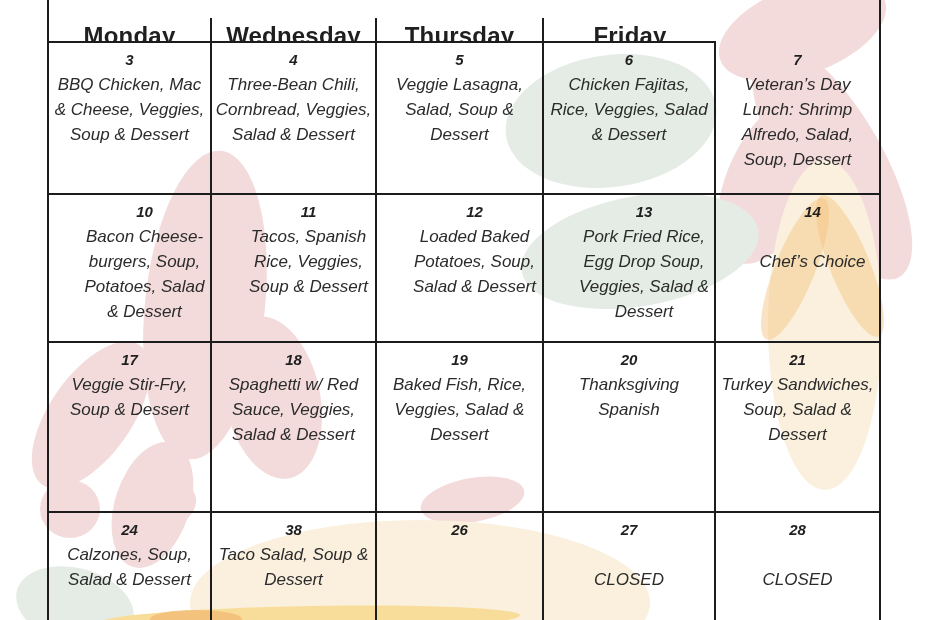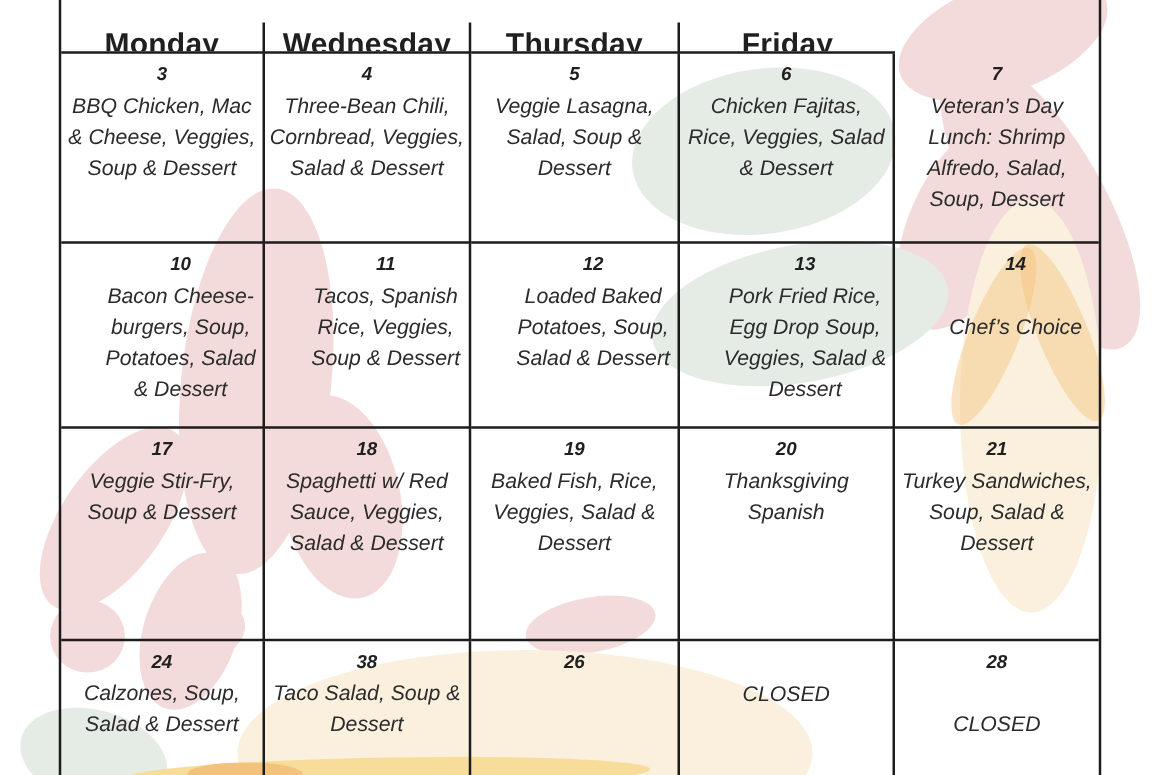--- a/index.html
+++ b/index.html
@@ -188,20 +188,21 @@
         <div class="menu">Calzones, Soup, Salad &amp; Dessert</div>
       </div>
       <div class="cell">
         <div class="date">38</div>
         <div class="menu">Taco Salad, Soup &amp; Dessert</div>
       </div>
       <div class="cell">
         <div class="date">26</div>
       </div>
       <div class="cell">
+        <div class="date">27</div>
         <div class="menu">
 CLOSED</div>
       </div>
       <div class="cell">
         <div class="date">28</div>
         <div class="menu">
 CLOSED</div>
       </div>
     </div>
 

